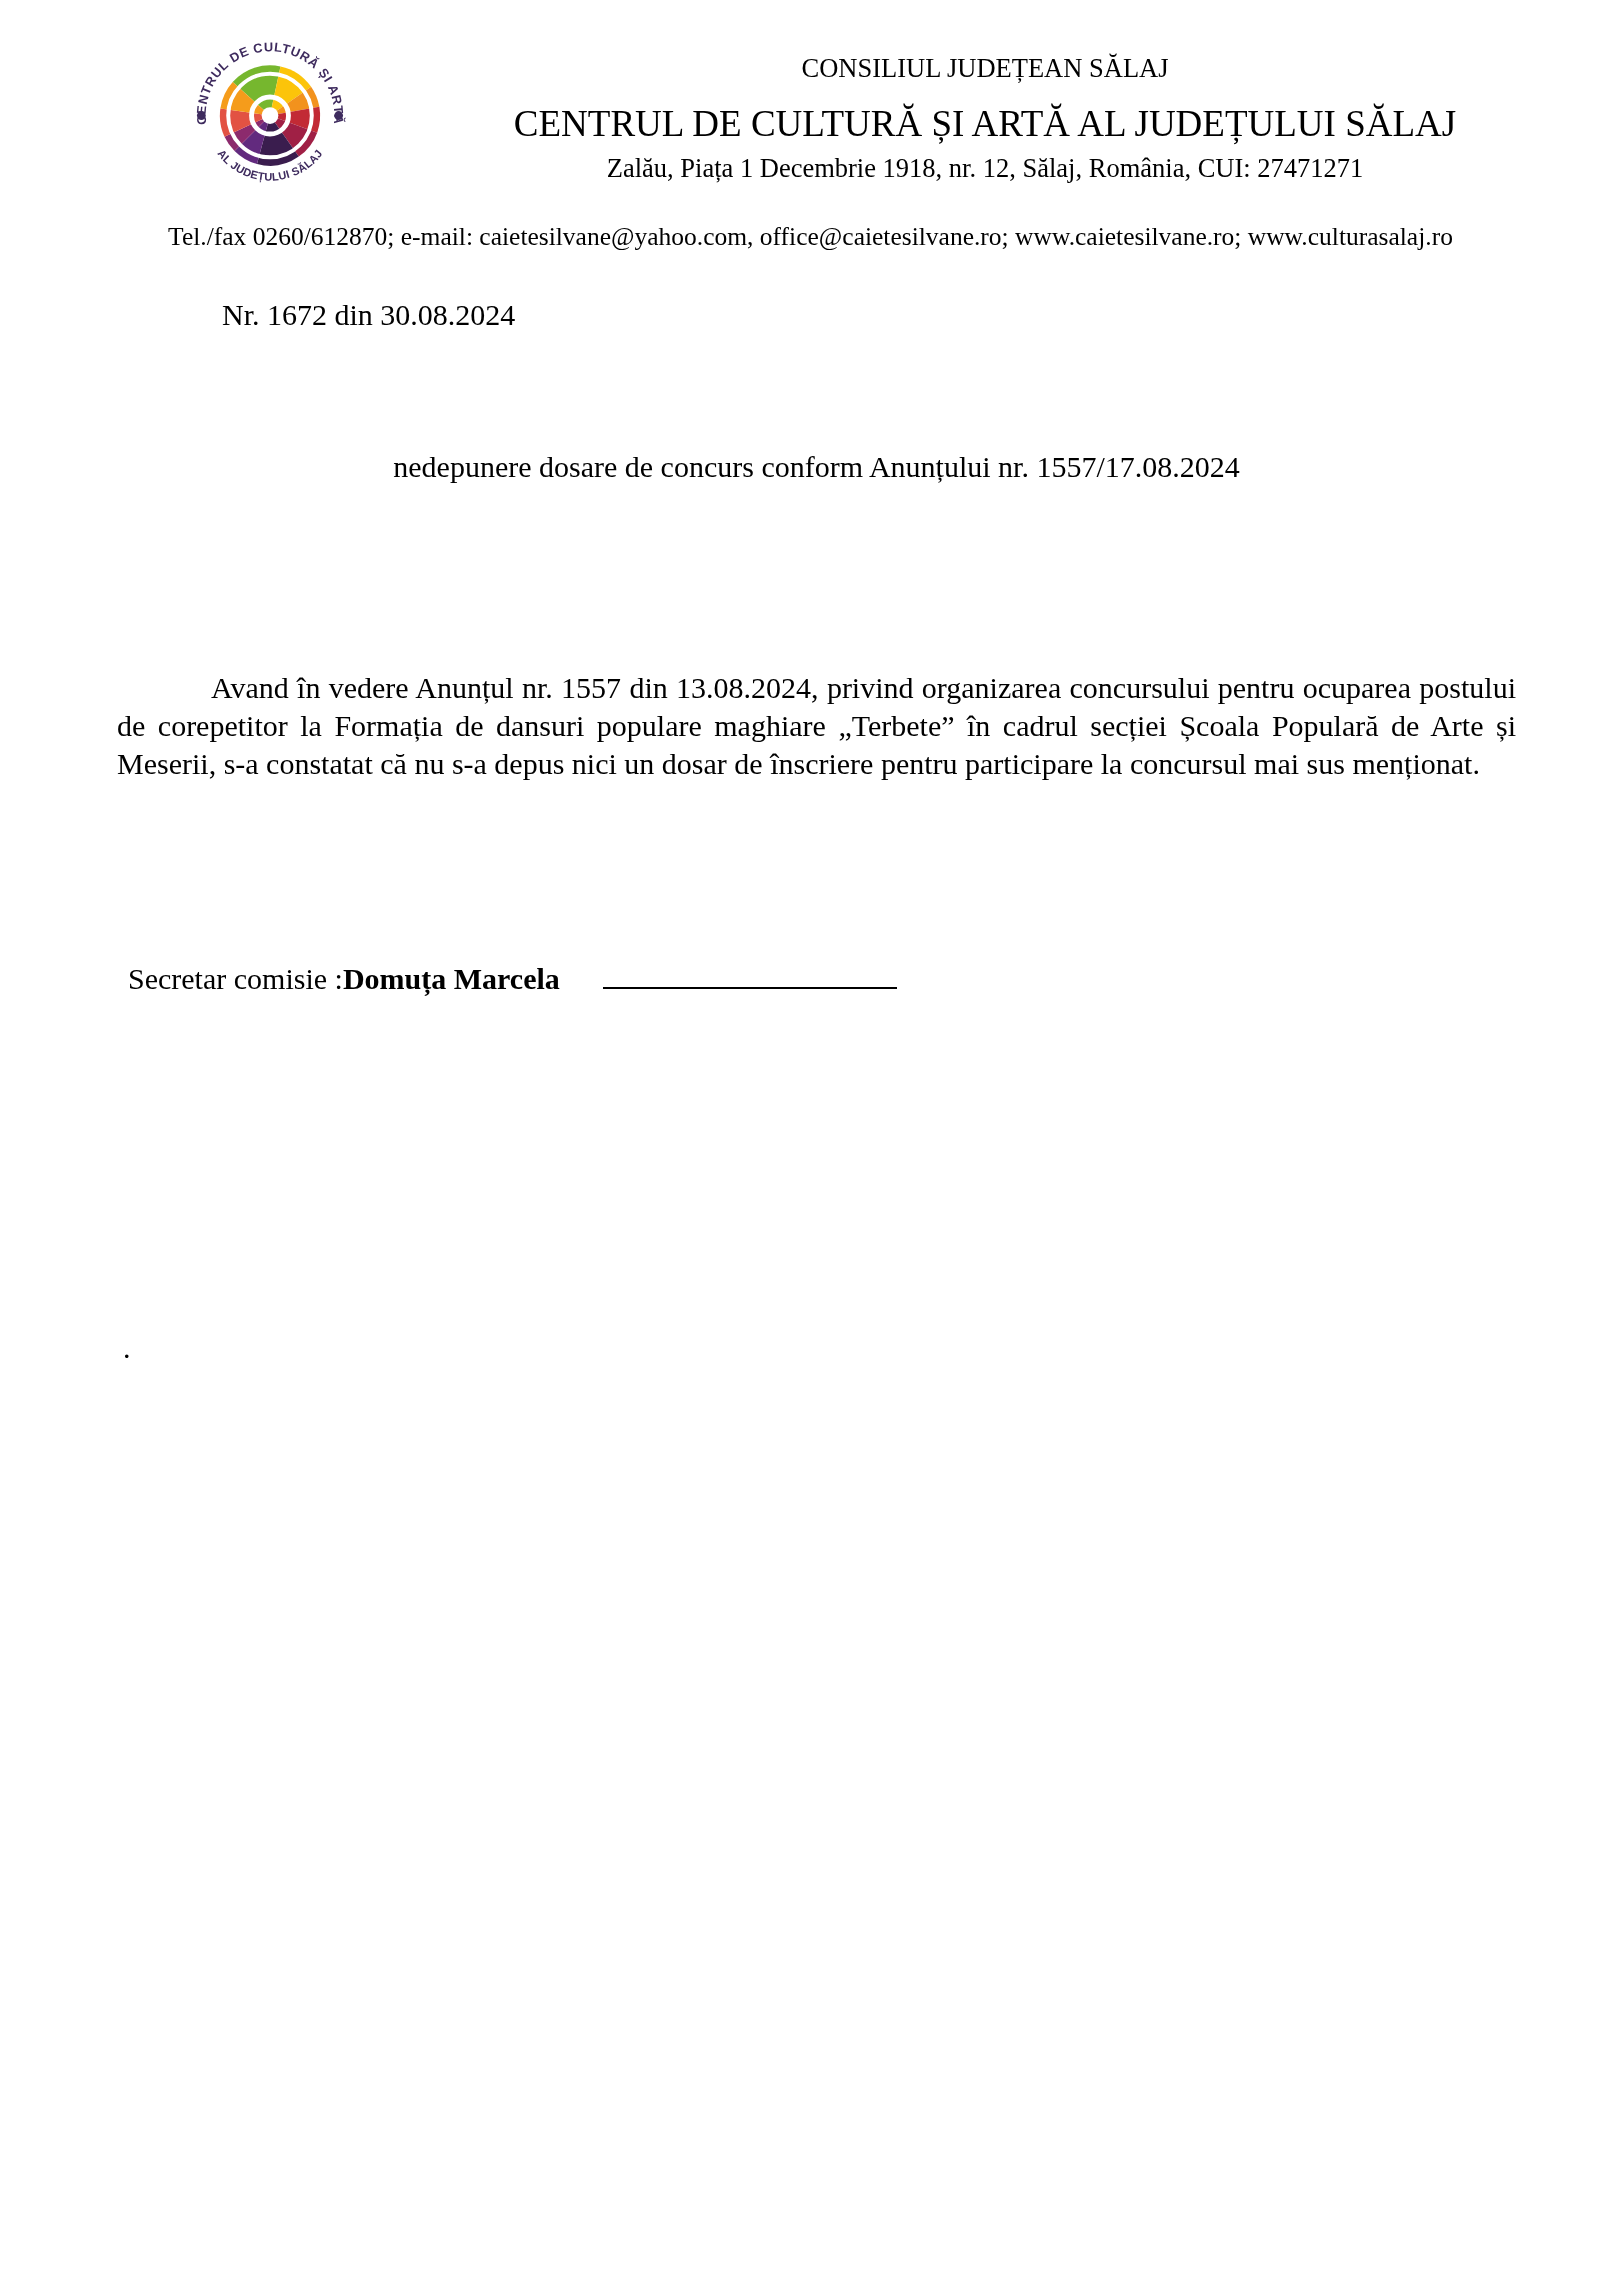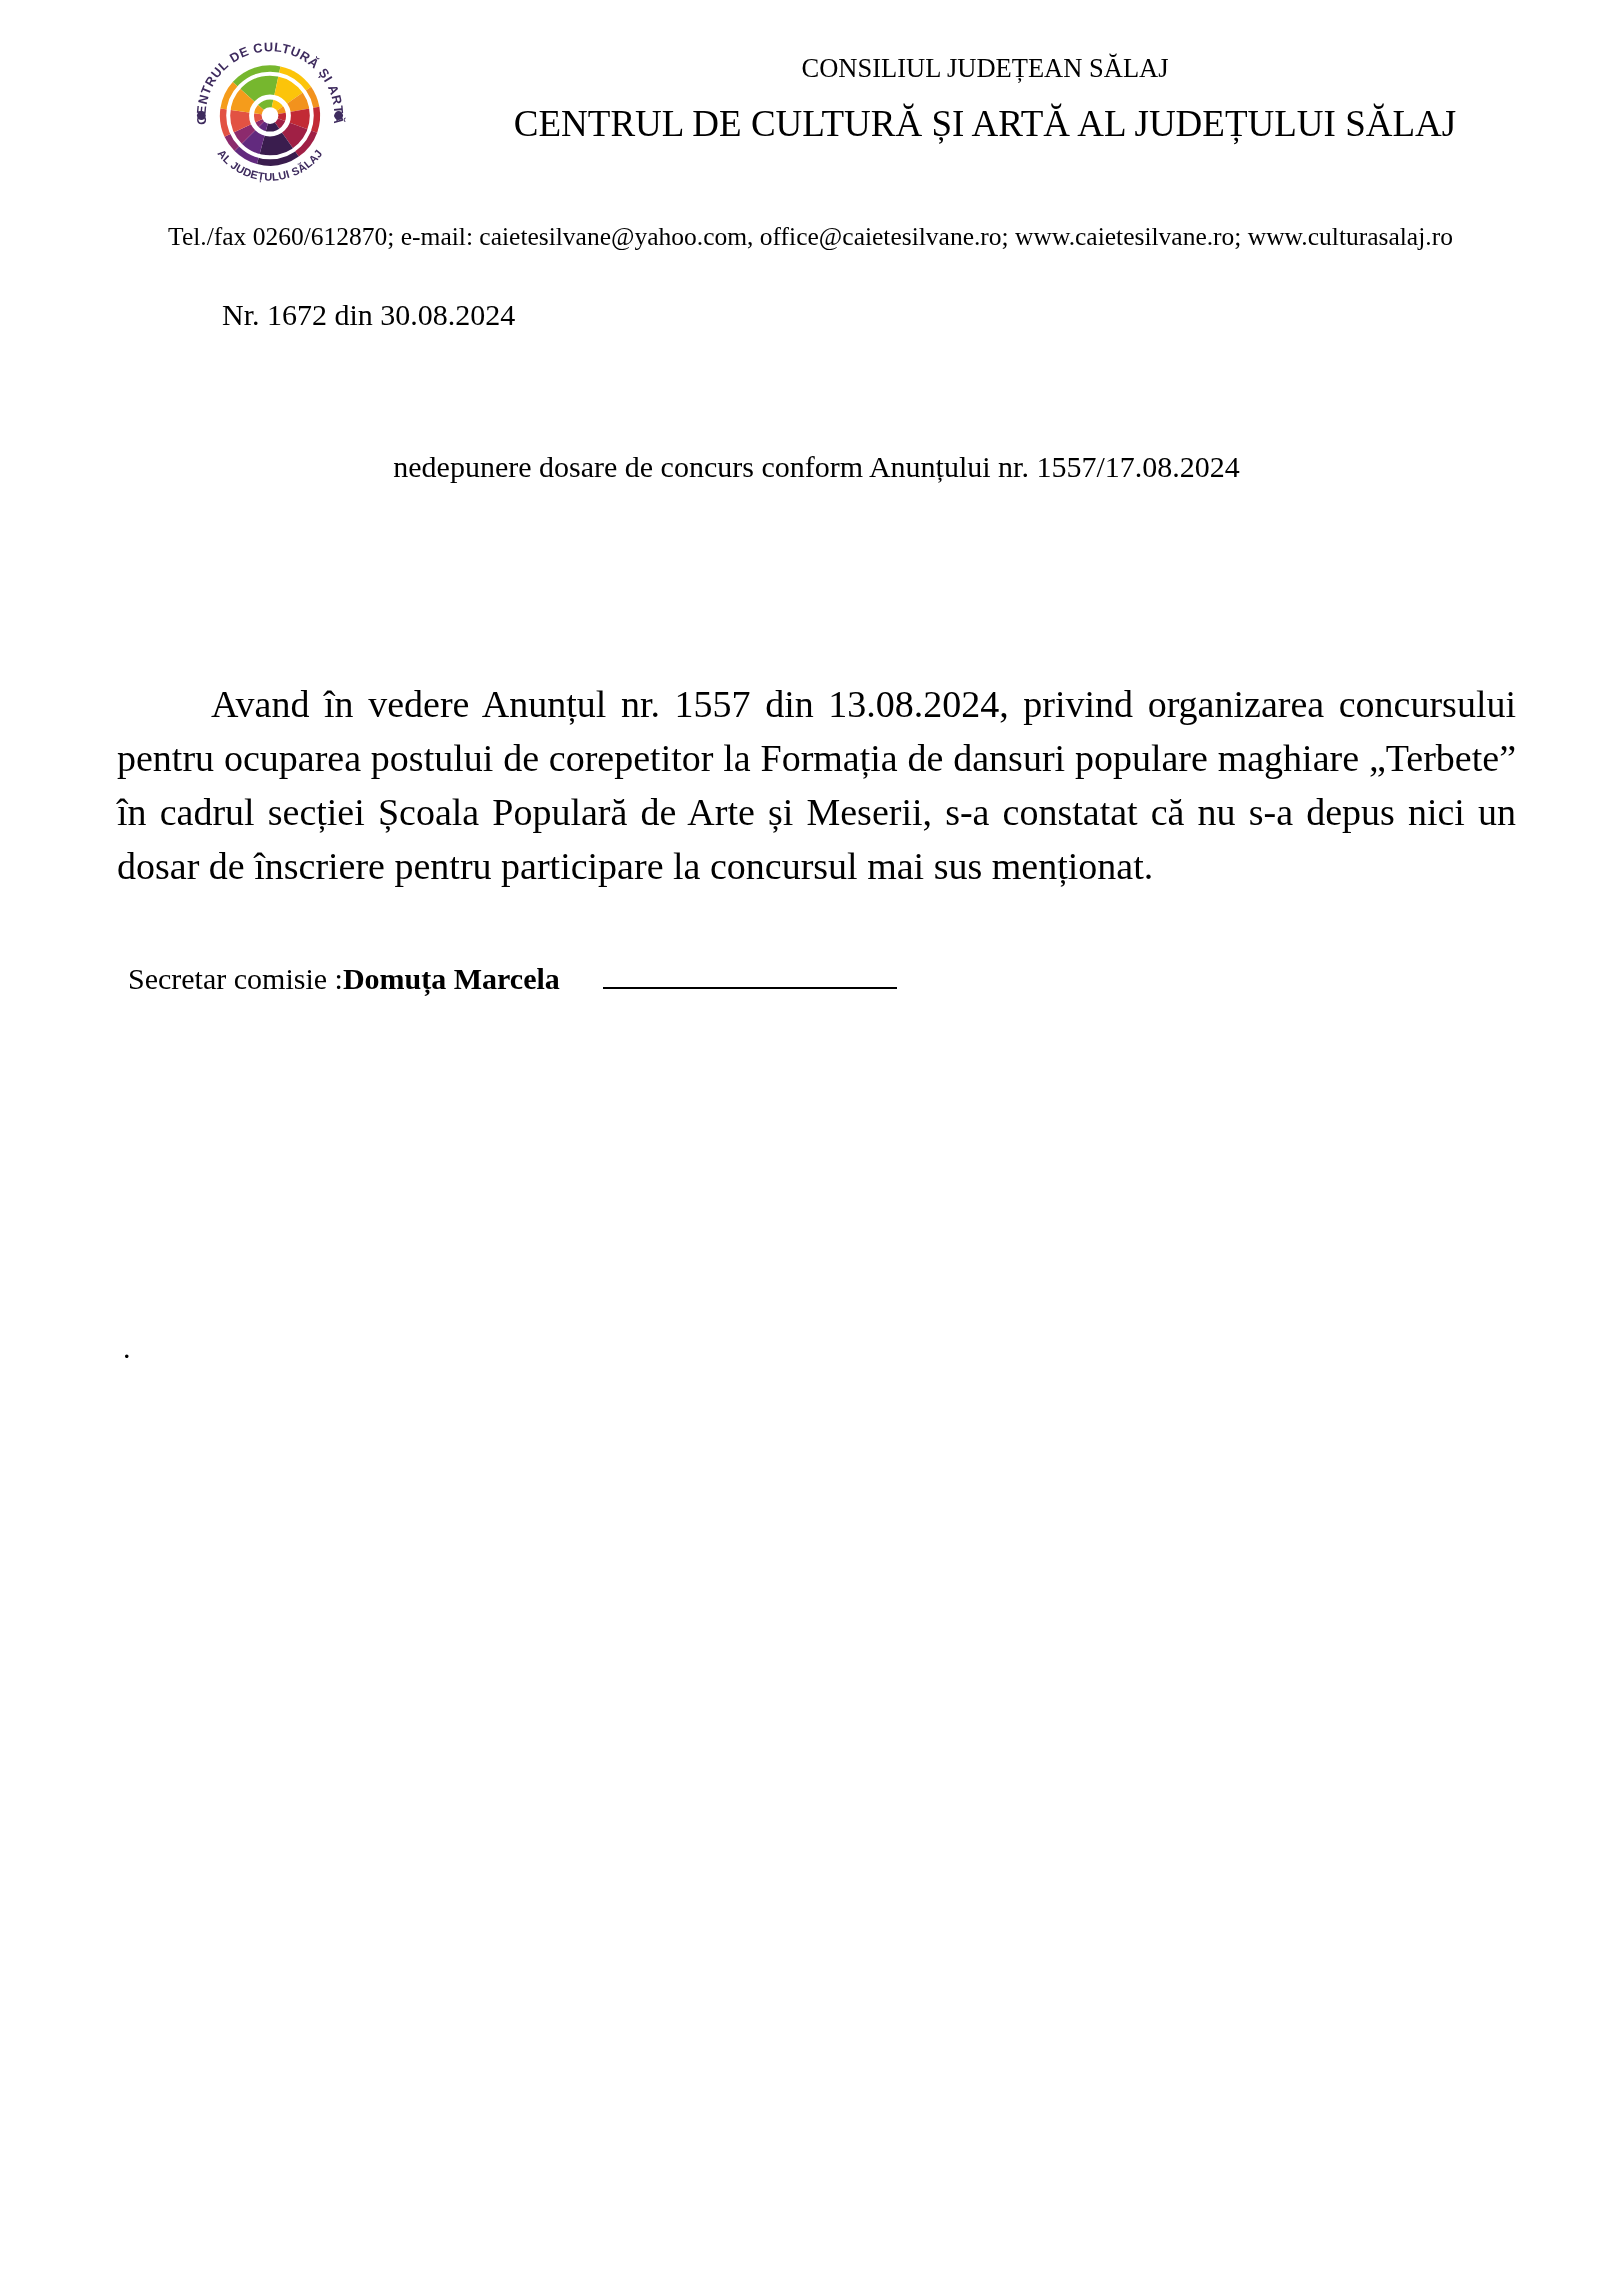--- a/index.html
+++ b/index.html
@@ -24,22 +24,22 @@
   .address   { top:153px; font-size:26.5px; }
   .contact   { position:absolute; left:0; right:0; top:222px; text-align:center; font-size:25.5px; white-space:nowrap; }
   
   .doc-number { position:absolute; left:222px; top:298px; font-size:30px; }
   .center-block { position:absolute; left:117px; width:1399px; text-align:center; font-size:30px; }
   .t1 { top:412px; }
   .t2 { top:450px; }
   .t3 { top:520px; }
   .paragraph {
     position:absolute; left:117px; width:1399px; top:669px;
-    font-size:38px; line-height:54px;
-    text-align:justify; text-indent:94px;margin-top:8px;
+    font-size:30px; line-height:38px;
+    text-align:justify; text-indent:94px;
   }
   .secretary { position:absolute; left:128px; top:960px; font-size:30px; }
   .secretary .name { font-weight:700; margin-left:0; }
   .sig-line {
     display:inline-block; width:294px; height:27.4px;
     border-bottom:2px solid #000; margin-left:43px;
   }
   .trailing-dot { position:absolute; left:123px; top:1331px; font-size:30px; }
 </style>
 </head>
@@ -74,20 +74,21 @@
         <textPath href="#arcTop" startOffset="50%" text-anchor="middle">CENTRUL DE CULTURĂ ȘI ARTĂ</textPath>
       </text>
       <text class="logo-arc-text" font-size="12.5" letter-spacing="0.3" fill="#3e2b5e">
         <textPath href="#arcBottom" startOffset="50%" text-anchor="middle">AL JUDEȚULUI SĂLAJ</textPath>
       </text>
     </svg>
   </div>
 
   <div class="hdr-center council">CONSILIUL JUDEȚEAN SĂLAJ</div>
   <div class="hdr-center orgname">CENTRUL DE CULTURĂ ȘI ARTĂ AL JUDEȚULUI SĂLAJ</div>
+  <div class="hdr-center address">Zalău, Piața 1 Decembrie 1918, nr. 12, Sălaj, România, CUI: 27471271</div>
   <div class="contact">Tel./fax 0260/612870; e-mail: caietesilvane@yahoo.com, office@caietesilvane.ro; www.caietesilvane.ro; www.culturasalaj.ro</div>
 
   <div class="doc-number">Nr. 1672 din 30.08.2024</div>
 
   <div class="center-block t2">nedepunere dosare de concurs conform Anunțului nr. 1557/17.08.2024</div>
 
   <div class="paragraph">Avand în vedere Anunțul nr. 1557 din 13.08.2024, privind organizarea concursului pentru ocuparea postului de corepetitor la Formația de dansuri populare maghiare „Terbete” în cadrul secției Școala Populară de Arte și Meserii, s-a constatat că nu s-a depus nici un dosar de înscriere pentru participare la concursul mai sus menționat.</div>
 
   <div class="secretary">
     <span>Secretar comisie :</span><span class="name">Domuța Marcela</span><span class="sig-line"></span>

